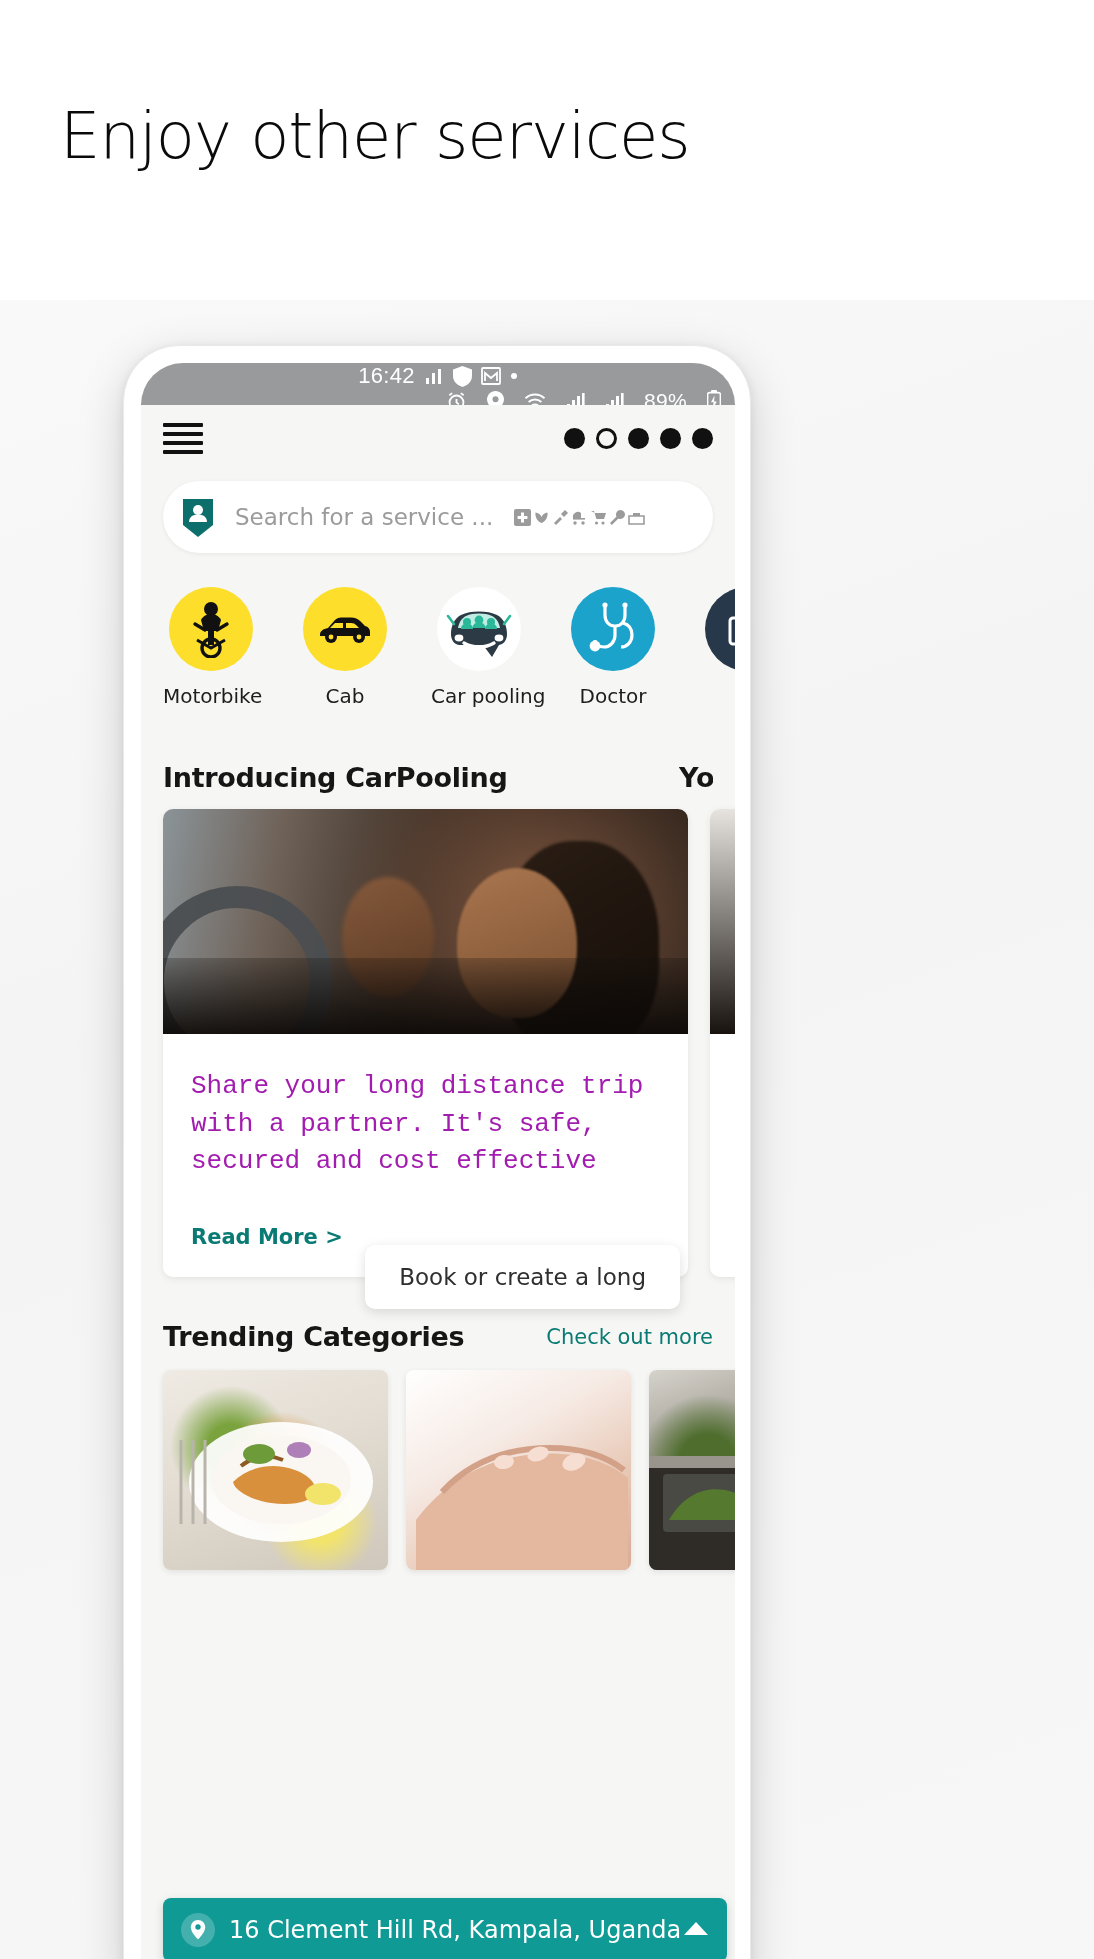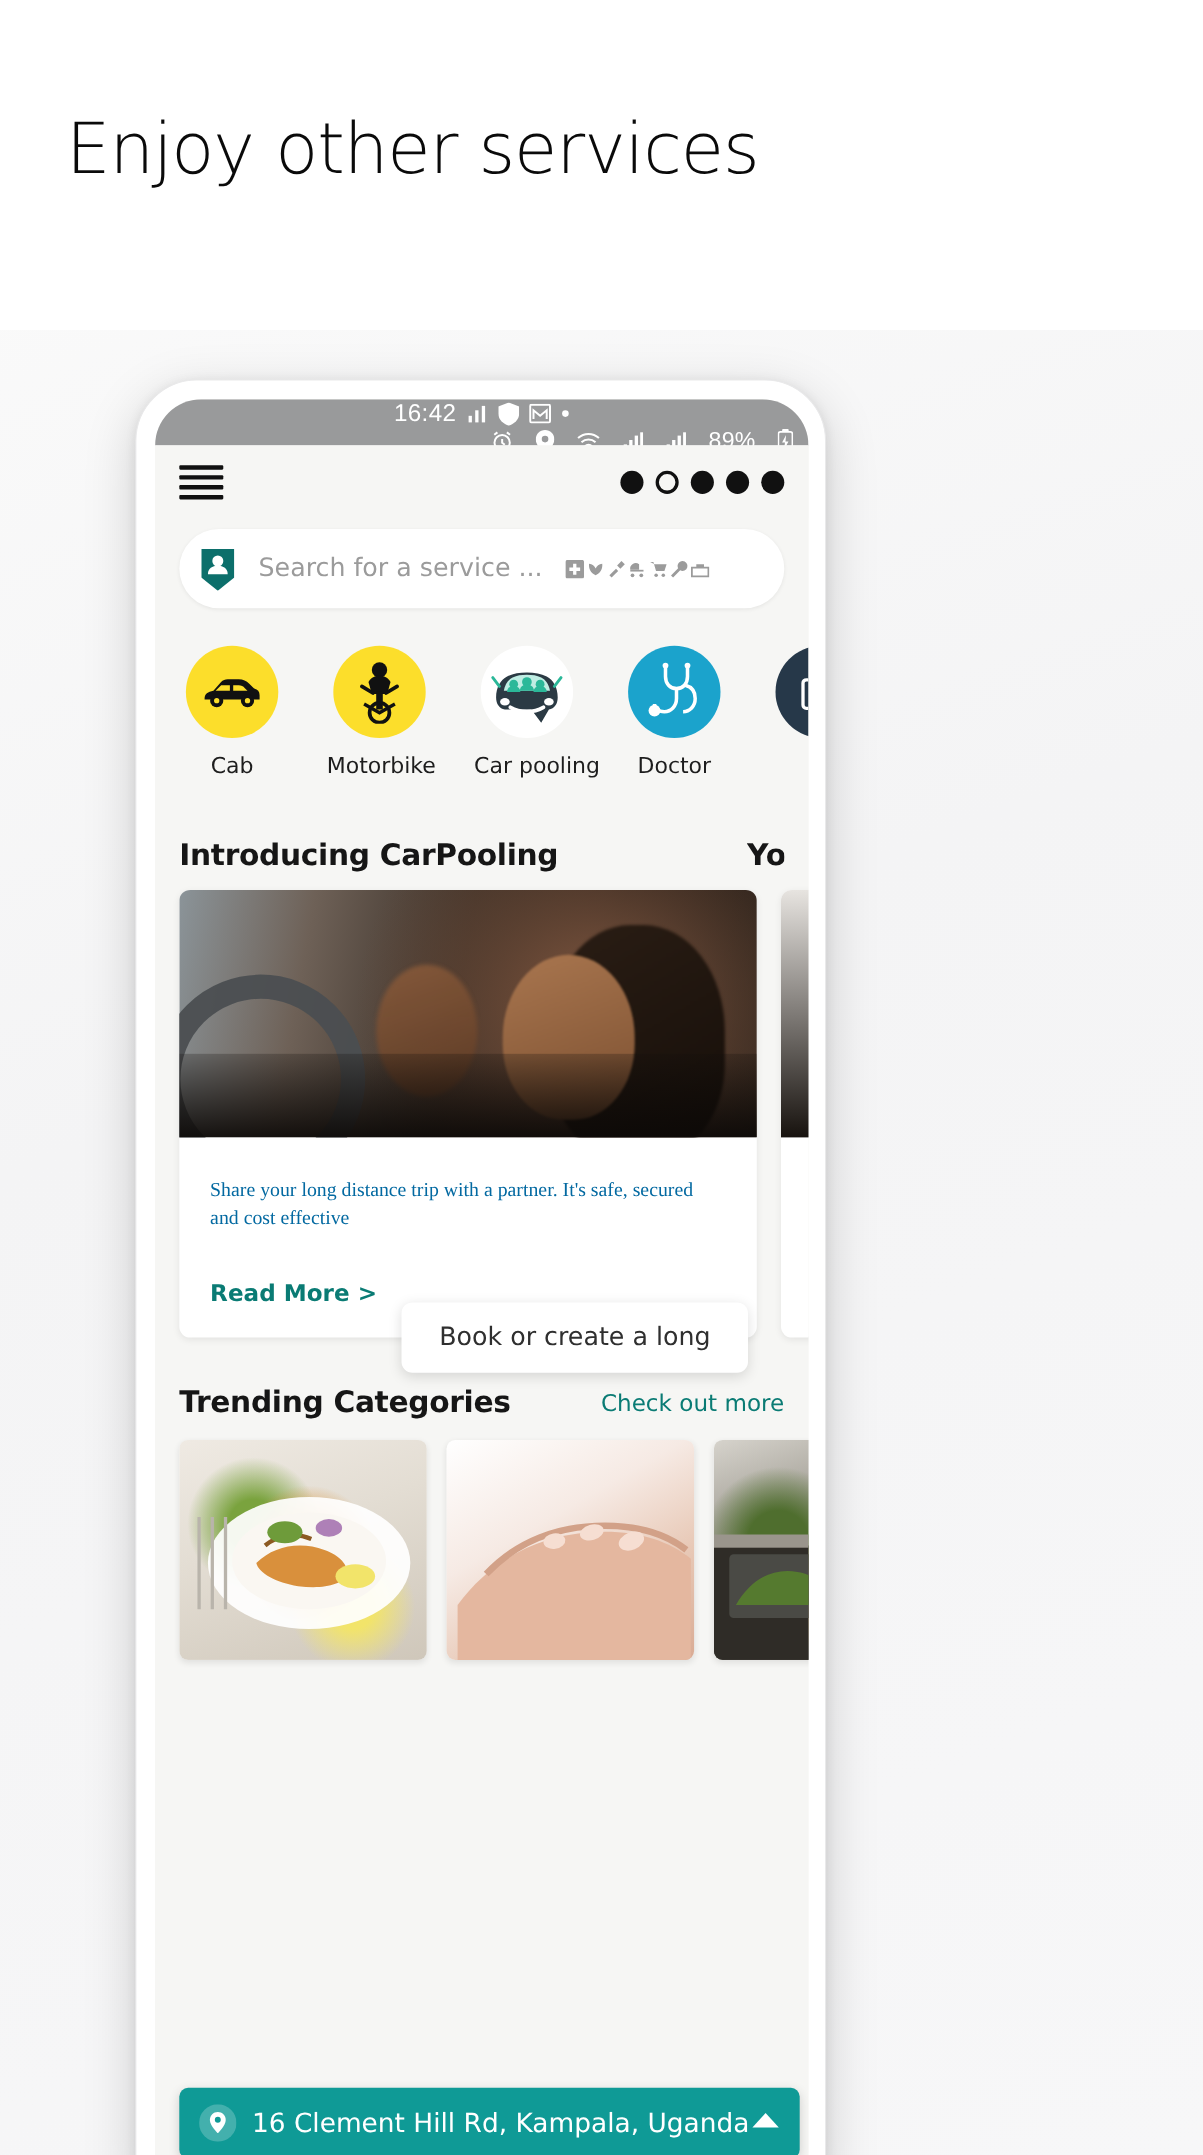--- a/index.html
+++ b/index.html
@@ -181,22 +181,22 @@
   }
   .pool-btn {
     position: absolute; right: 8px; bottom: -32px; z-index: 5;
     background: #fff; border-radius: 10px;
     padding: 19px 34px; font-size: 23px; color: #2f2f2f;
     box-shadow: 0 3px 12px rgba(0,0,0,.13);
     font-family: "DejaVu Sans", sans-serif; white-space: nowrap;
   }
   .card-body { padding: 34px 28px 28px; }
   .card-desc {
-    font-size: 18px; line-height: 1.45; color: #0369a1;
-    font-family: Liberation Serif, serif;
+    font-size: 26px; line-height: 1.45; color: #a21caf;
+    font-family: Liberation Mono, monospace;
   }
   .card-more {
     margin-top: 44px; font-size: 21px; font-weight: bold; color: #0a7b74;
     font-family: "DejaVu Sans", sans-serif;
   }
   .card-peek {
     width: 70px; flex: 0 0 auto; background: #fff; border-radius: 10px;
     box-shadow: 0 2px 7px rgba(0,0,0,.08); overflow: hidden;
   }
   .card-peek .pk-img { height: 225px; background: linear-gradient(180deg,#e7e4e0,#17120e); }
@@ -424,45 +424,45 @@
                 </svg>
             </span>
           </span>
         </div>
       </div>
 
       <div class="cats">
 
         <div class="cat">
           <div class="cat-circle" style="background:#FCDE2B">
+            <svg width="44" height="58" viewBox="0 0 44 58">
+              <circle cx="22" cy="9" r="7" fill="#111"></circle>
+              <path d="M12 20c2-4 6-6 10-6s8 2 10 6l-3 11H15z" fill="#111"></path>
+              <rect x="19" y="29" width="6" height="16" fill="#111"></rect>
+              <path d="M6 24 L16 30 M38 24 L28 30" stroke="#111" stroke-width="3.4" fill="none" stroke-linecap="round"></path>
+              <circle cx="22" cy="48" r="9" fill="none" stroke="#111" stroke-width="3.4"></circle>
+              <path d="M8 40 L22 48 L36 40" stroke="#111" stroke-width="3" fill="none"></path>
+            </svg>
+          </div>
+          <div class="cat-label">Motorbike</div>
+        </div>
+
+        <div class="cat">
+          <div class="cat-circle" style="background:#FCDE2B">
             <svg width="56" height="34" viewBox="0 0 56 34">
               <path d="M3 23c0-4 3-6 8-7l7-8c1.6-1.8 3.6-2.6 6-2.6h10c4 0 7 1.4 9.6 4.2L48 14c3.4.9 5 2.8 5 6v4H3z" fill="#111"></path>
               <path d="M18 11h8v5h-13z" fill="#FCDE2B"></path>
               <path d="M29 11h5c2.4 0 4 .8 5.6 2.6L42 16H29z" fill="#FCDE2B"></path>
               <circle cx="14" cy="25" r="6" fill="#111"></circle>
                 <circle cx="14" cy="25" r="2.4" fill="#FCDE2B"></circle>
               <circle cx="42" cy="25" r="6" fill="#111"></circle>
                 <circle cx="42" cy="25" r="2.4" fill="#FCDE2B"></circle>
             </svg>
           </div>
           <div class="cat-label">Cab</div>
-        </div>
-
-        <div class="cat">
-          <div class="cat-circle" style="background:#FCDE2B">
-            <svg width="44" height="58" viewBox="0 0 44 58">
-              <circle cx="22" cy="9" r="7" fill="#111"></circle>
-              <path d="M12 20c2-4 6-6 10-6s8 2 10 6l-3 11H15z" fill="#111"></path>
-              <rect x="19" y="29" width="6" height="16" fill="#111"></rect>
-              <path d="M6 24 L16 30 M38 24 L28 30" stroke="#111" stroke-width="3.4" fill="none" stroke-linecap="round"></path>
-              <circle cx="22" cy="48" r="9" fill="none" stroke="#111" stroke-width="3.4"></circle>
-              <path d="M8 40 L22 48 L36 40" stroke="#111" stroke-width="3" fill="none"></path>
-            </svg>
-          </div>
-          <div class="cat-label">Motorbike</div>
         </div>
 
         <div class="cat">
           <div class="cat-circle" style="background:#ffffff">
             <svg width="74" height="62" viewBox="0 0 74 62">
               <path d="M9 36c0-9 4-16 10-19 5-2.6 11-3.6 18-3.6s13 1 18 3.6c6 3 10 10 10 19 0 6-3 10-8 11l-7 12-9-12H17c-5-1-8-5-8-11z" fill="#2B3A44"></path>
               <path d="M16 30c1-6 4-10 8-12 4-2 8-2.6 13-2.6s9 .6 13 2.6c4 2 7 6 8 12z" fill="#BFEDE3"></path>
               <circle cx="25" cy="24" r="4" fill="#2BB899"></circle>
                 <path d="M19 31c0-3.4 2.6-5.4 6-5.4s6 2 6 5.4z" fill="#2BB899"></path>
               <circle cx="37" cy="22" r="4.4" fill="#2BB899"></circle>

